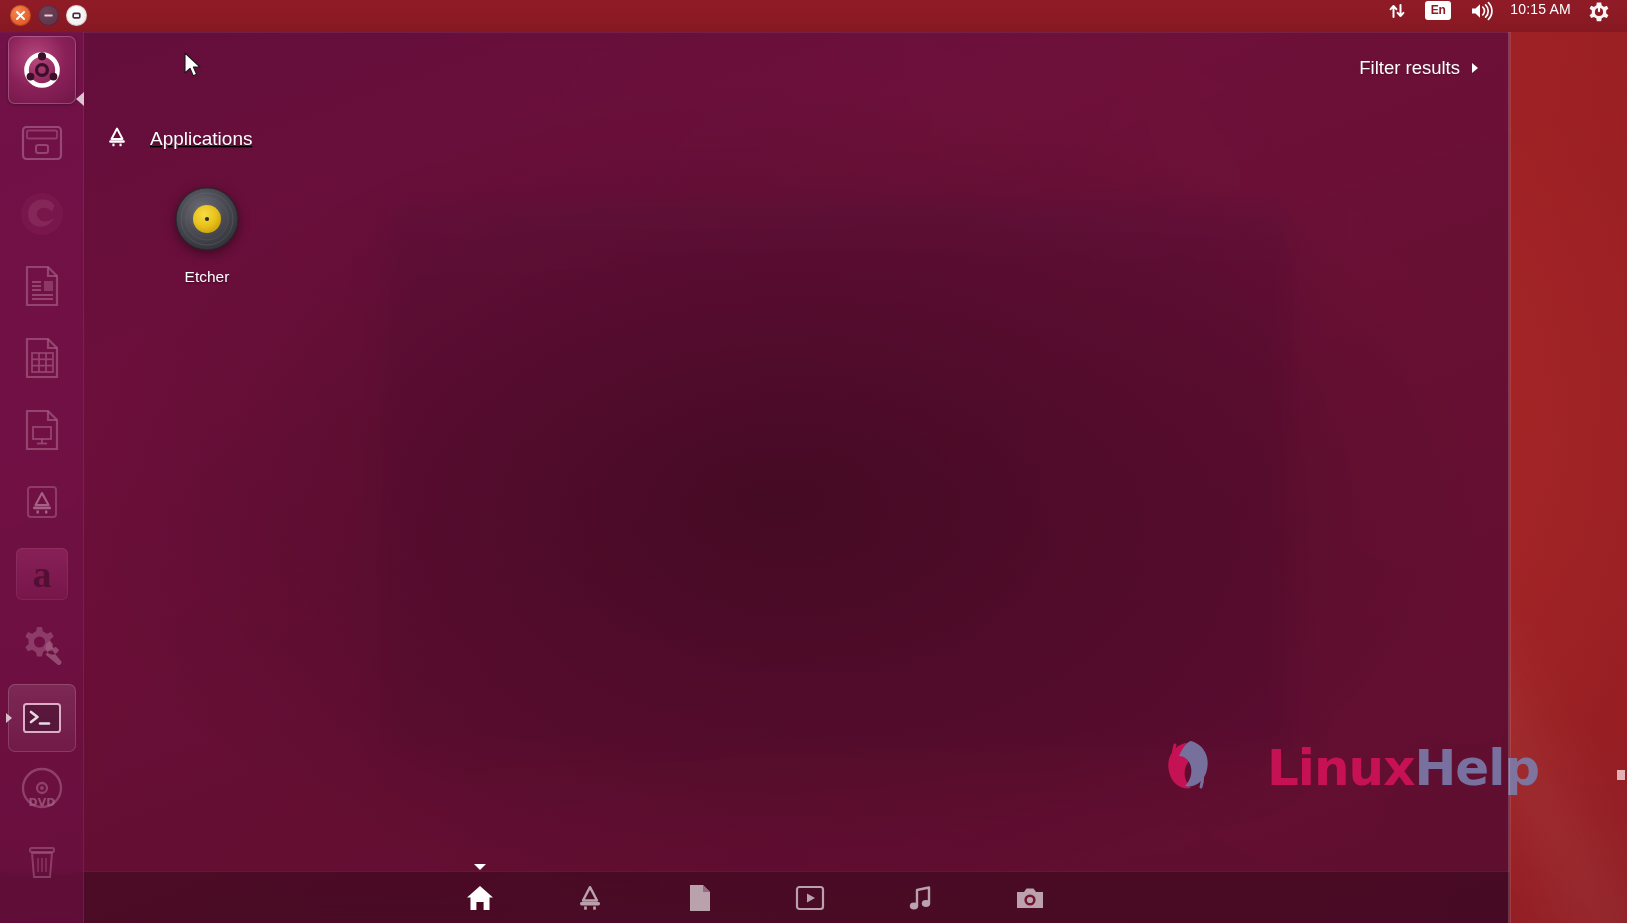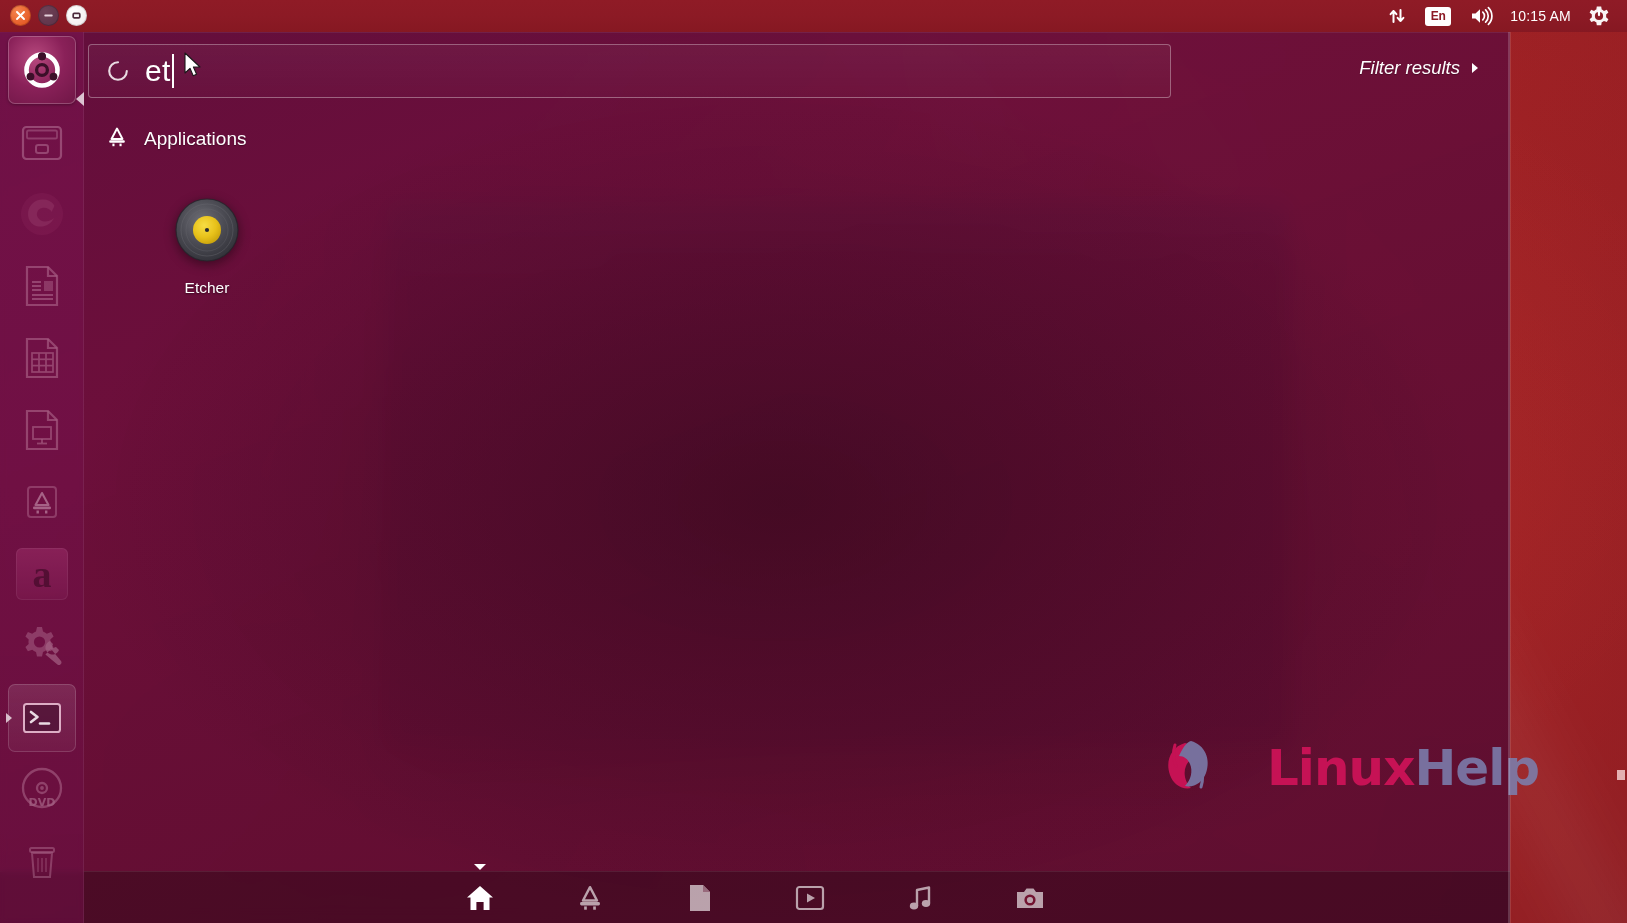--- a/index.html
+++ b/index.html
@@ -49,21 +49,21 @@
     z-index:40;
   }
   #panel .wctl{position:absolute;top:5px;display:flex;gap:7px;left:10px;}
   .wbtn{width:21px;height:21px;border-radius:50%;display:flex;align-items:center;justify-content:center;cursor:pointer;}
   .wbtn.close{background:radial-gradient(circle at 35% 30%,#f5854e,#df4a16);box-shadow:inset 0 0 0 1px rgba(0,0,0,.2);}
   .wbtn.min{background:radial-gradient(circle at 35% 30%,#6f4257,#5b2f45);box-shadow:inset 0 0 0 1px rgba(0,0,0,.2);}
   .wbtn.max{background:radial-gradient(circle at 35% 30%,#ffffff,#efe9ea);box-shadow:inset 0 0 0 1px rgba(0,0,0,.15);}
   .wbtn svg{display:block;}
 
   #panel .indicators{position:absolute;right:8px;top:0;height:32px;display:flex;align-items:center;gap:0px;}
-  .ind{height:31px;display:flex;align-items:center;padding:0 9px;cursor:pointer;color:#fff;}
+  .ind{height:31px;display:flex;padding:0 9px;cursor:pointer;color:#fff;}
   .ind-clock{font-size:14px;letter-spacing:.2px;padding:0 8px;}
   .kbd-badge{
     display:inline-flex;align-items:center;justify-content:center;
     min-width:26px;height:19px;padding:0 4px;border-radius:3px;
     background:#fff;color:#8c1a25;font-size:12px;font-weight:bold;letter-spacing:-.3px;
   }
 
   
   #dash{
     position:absolute; left:0; top:32px; width:1510px; height:891px;
@@ -91,29 +91,29 @@
   }
   #searchbar .sico{width:26px;height:26px;margin-right:14px;flex:none;opacity:.92;}
   #search-text{
     color:#fff;font-size:30px;line-height:1;letter-spacing:.2px;
     font-family:"Liberation Sans", sans-serif;
   }
   #caret{display:inline-block;width:2px;height:34px;background:#fff;margin-left:2px;vertical-align:-7px;}
 
   #filter-results{
     position:absolute; right:30px; top:25px; display:flex; align-items:center; gap:11px;
-    color:#fff; font-size:18.5px; cursor:pointer; z-index:3; text-shadow:0 1px 1px rgba(0,0,0,.3);font-style:italic;
-  }
-
-  
-  #cat-apps{position:absolute;left:106px;top:94px;display:flex;align-items:center;gap:16px;z-index:3;}
+    color:#fff; font-size:18.5px; cursor:pointer; z-index:3; text-shadow:0 1px 1px rgba(0,0,0,.3);
+  }
+
+  
+  #cat-apps{position:absolute;left:106px;top:94px;display:flex;align-items:center;gap:22px;z-index:3;text-decoration:underline;}
   #cat-apps .lbl{color:#fff;font-size:19px;text-shadow:0 1px 1px rgba(0,0,0,.35);}
 
   
-  #results{position:absolute;left:146px;top:163px;z-index:3;}
+  #results{position:absolute;left:146px;top:152px;z-index:3;}
   .result-tile{width:122px;display:flex;flex-direction:column;align-items:center;cursor:pointer;}
   .result-icon{width:70px;height:70px;display:flex;align-items:center;justify-content:center;filter:drop-shadow(0 3px 6px rgba(0,0,0,.45));}
   .result-label{margin-top:14px;color:#fff;font-size:15.5px;text-shadow:0 1px 2px rgba(0,0,0,.5);white-space:nowrap;}
 
   
   #lensbar{
     position:absolute;left:0;bottom:0;width:1510px;height:52px;
     background:rgba(40,6,22,.42);
     border-top:1px solid rgba(255,255,255,.08);
     display:flex;align-items:center;justify-content:center;gap:76px;z-index:5;
@@ -167,29 +167,20 @@
   <div class="streak" style="left:1320px;top:-180px;width:140px;height:1400px;"></div>
 </div>
 
 <div id="bg-window">
   <div class="tbar"></div>
   <div class="ghost-text" style="width:200px;opacity:.55;"></div>
 </div>
 
 <div id="dash">
 
-  <div id="searchbar">
-    <span class="sico">
-      <svg width="26" height="26" viewBox="0 0 26 26">
-        <path d="M13 4.2 A8.8 8.8 0 1 0 21.8 13" fill="none" stroke="#ffffff" stroke-width="2.1" stroke-linecap="round" opacity="0.92"></path>
-        <path d="M13 4.2 L13 0.6" fill="none" stroke="#ffffff" stroke-width="2.1" stroke-linecap="round" opacity="0"></path>
-      </svg>
-    </span>
-    <span id="search-text"><span>et</span><span id="caret"></span></span>
-  </div>
 
   <div id="filter-results">
     <span>Filter results</span>
     <span>
       <svg width="9" height="12" viewBox="0 0 9 12">
           <path d="M1 1 L7 6 L1 11 Z" fill="#ffffff"></path>
         </svg>
     </span>
   </div>
 

